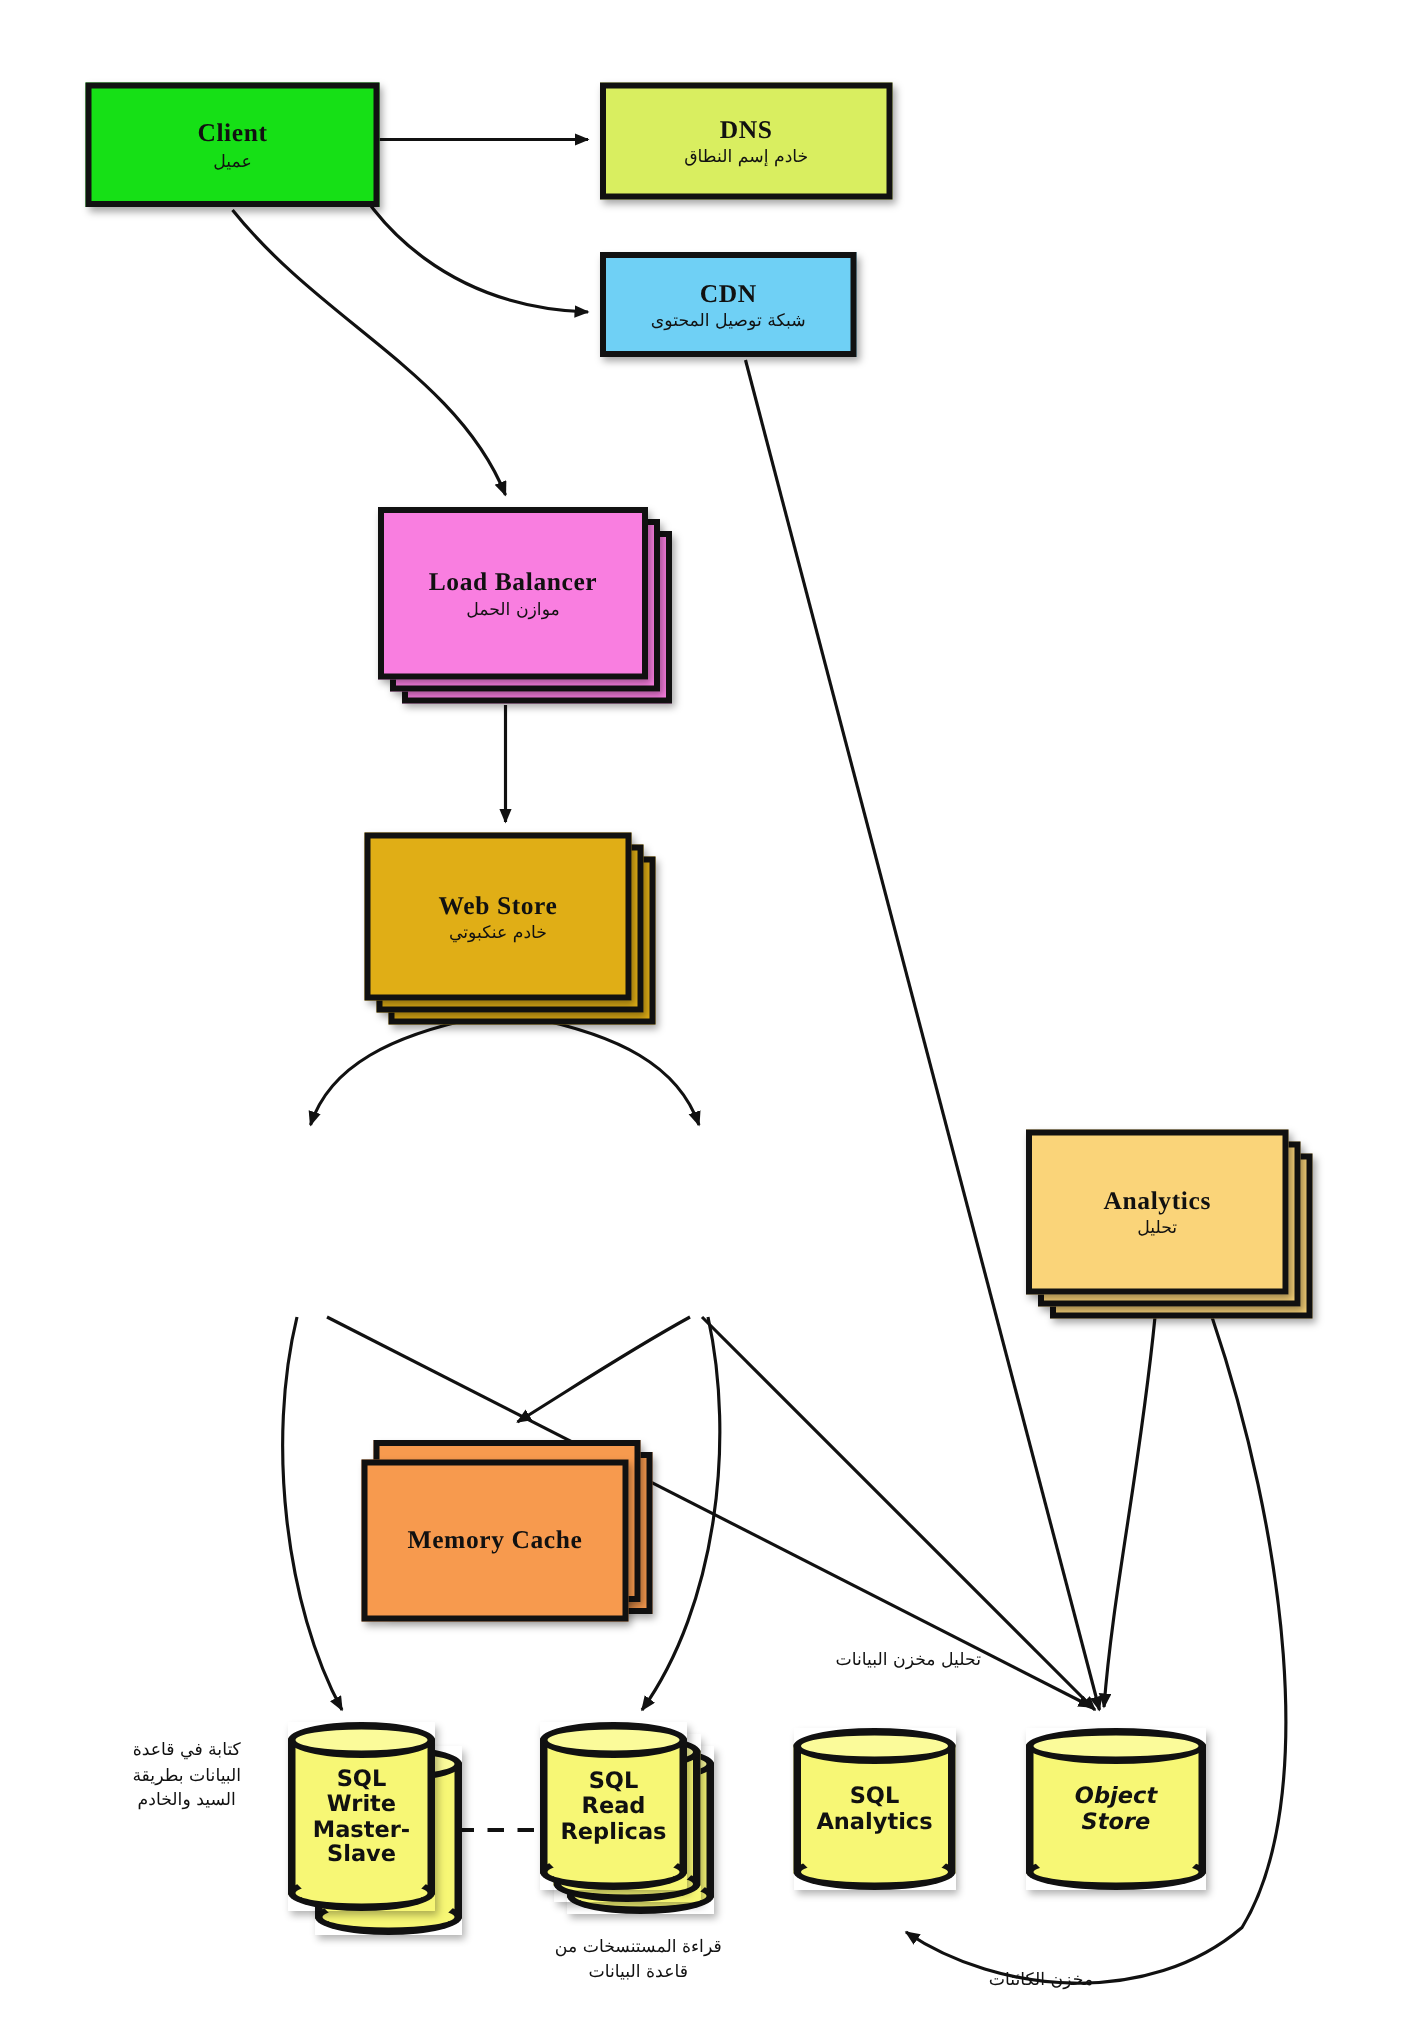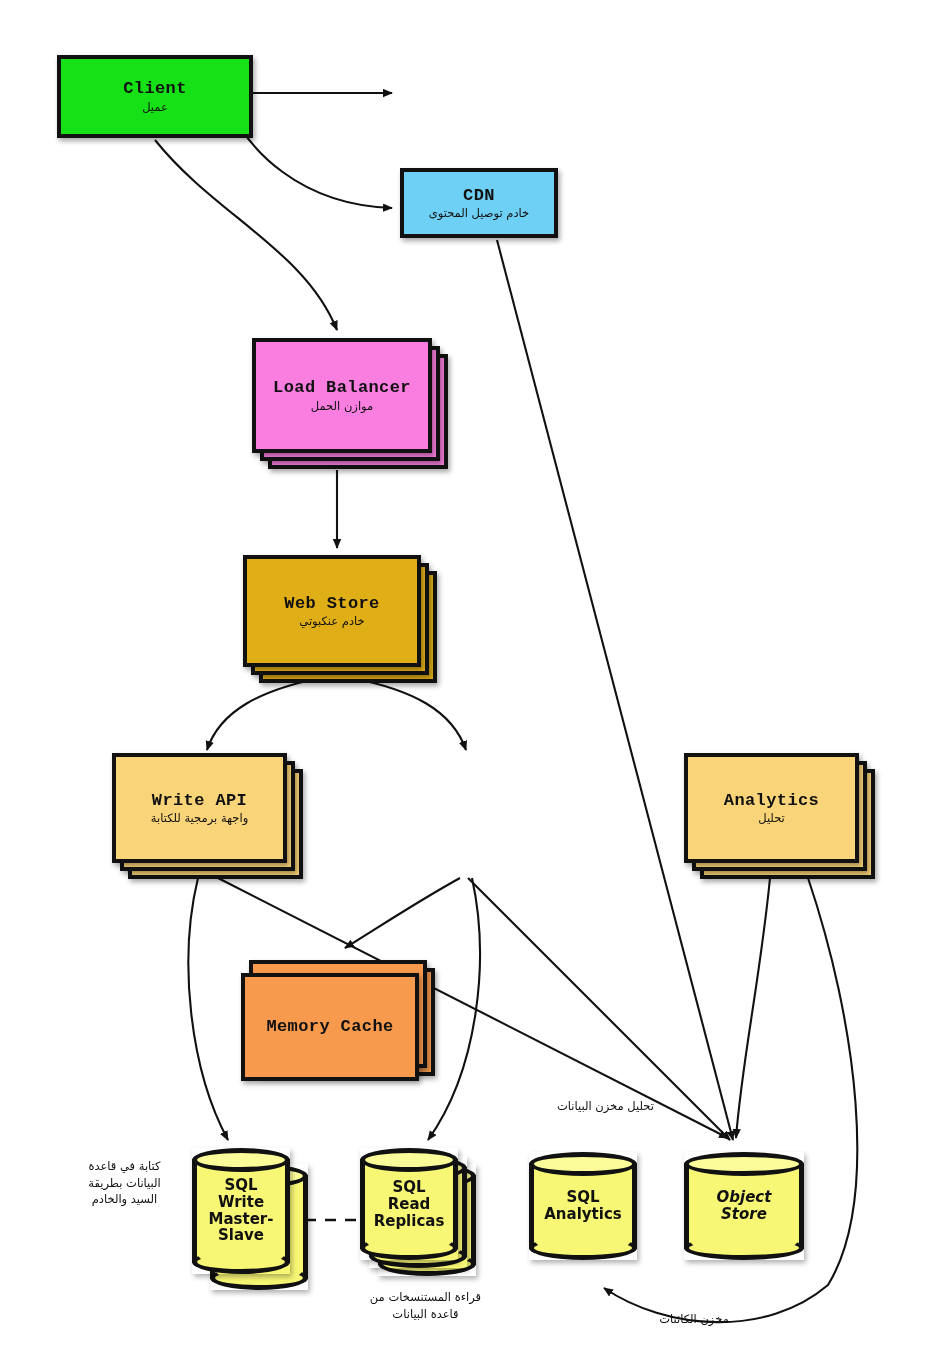--- a/index.html
+++ b/index.html
@@ -18,21 +18,21 @@
     box-sizing:border-box;
     display:flex;flex-direction:column;align-items:center;justify-content:center;
     box-shadow:2px 3px 5px rgba(0,0,0,.35);
   }
   .box.l1{transform:translate(16px,16px);z-index:1;}
   .box.l2{transform:translate(8px,8px);z-index:2;}
   .box.l3{z-index:3;}
   .box.l1 .lbl,.box.l2 .lbl{visibility:hidden;}
   .lbl{text-align:center;line-height:1.05;pointer-events:none;}
   .title{
-    font-family:Liberation Mono, monospace;
+    font-family:Liberation Serif, serif;
     font-weight:bold;font-size:17px;color:#111;
     letter-spacing:.4px;
   }
   .sub{
     font-family:"DejaVu Sans", sans-serif;
     font-size:11.5px;color:#111;direction:rtl;margin-top:3px;
   }
 
   
   .cyl{position:absolute;z-index:3;}
@@ -120,26 +120,34 @@
 
   <div class="node" style="left:57px;top:55px;width:196px;height:83px;">
     <div class="box l3" style="background:#16e016;">
       <div class="lbl">
         <div class="title">Client</div>
         <div class="sub">عميل</div>
       </div>
     </div>
   </div>
 
-
-  <div class="node" style="left:400px;top:168px;width:158px;height:70px;">
+  <div class="node" style="left:400px;top:55px;width:195px;height:78px;">
+    <div class="box l3" style="background:#d9ee60;">
+      <div class="lbl">
+        <div class="title">DNS</div>
+        <div class="sub">خادم إسم النطاق</div>
+      </div>
+    </div>
+  </div>
+
+  <div class="node" style="left:400px;top:168px;width:171px;height:70px;">
     <div class="box l3" style="background:#6fd0f5;">
       <div class="lbl">
         <div class="title">CDN</div>
-        <div class="sub">خادم توصيل المحتوى</div>
+        <div class="sub">شبكة توصيل المحتوى</div>
       </div>
     </div>
   </div>
 
   <div class="node" style="left:239px;top:338px;width:180px;height:115px;margin-left:13px;">
     <div class="box l1" style="background:#f97ee0;">
         <div class="lbl">
           <div class="title"></div>
         </div>
       </div>
@@ -168,38 +176,20 @@
         </div>
       </div>
     <div class="box l3" style="background:#e0ae16;">
       <div class="lbl">
         <div class="title">Web Store</div>
         <div class="sub">خادم عنكبوتي</div>
       </div>
     </div>
   </div>
 
-  <div class="node" style="left:112px;top:753px;width:175px;height:110px;">
-    <div class="box l1" style="background:#fad479;">
-        <div class="lbl">
-          <div class="title"></div>
-        </div>
-      </div>
-    <div class="box l2" style="background:#fad479;">
-        <div class="lbl">
-          <div class="title"></div>
-        </div>
-      </div>
-    <div class="box l3" style="background:#fad479;">
-      <div class="lbl">
-        <div class="title">Write API</div>
-        <div class="sub">واجهة برمجية للكتابة</div>
-      </div>
-    </div>
-  </div>
 
 
   <div class="node" style="left:684px;top:753px;width:175px;height:110px;">
     <div class="box l1" style="background:#fad479;">
         <div class="lbl">
           <div class="title"></div>
         </div>
       </div>
     <div class="box l2" style="background:#fad479;">
         <div class="lbl">

